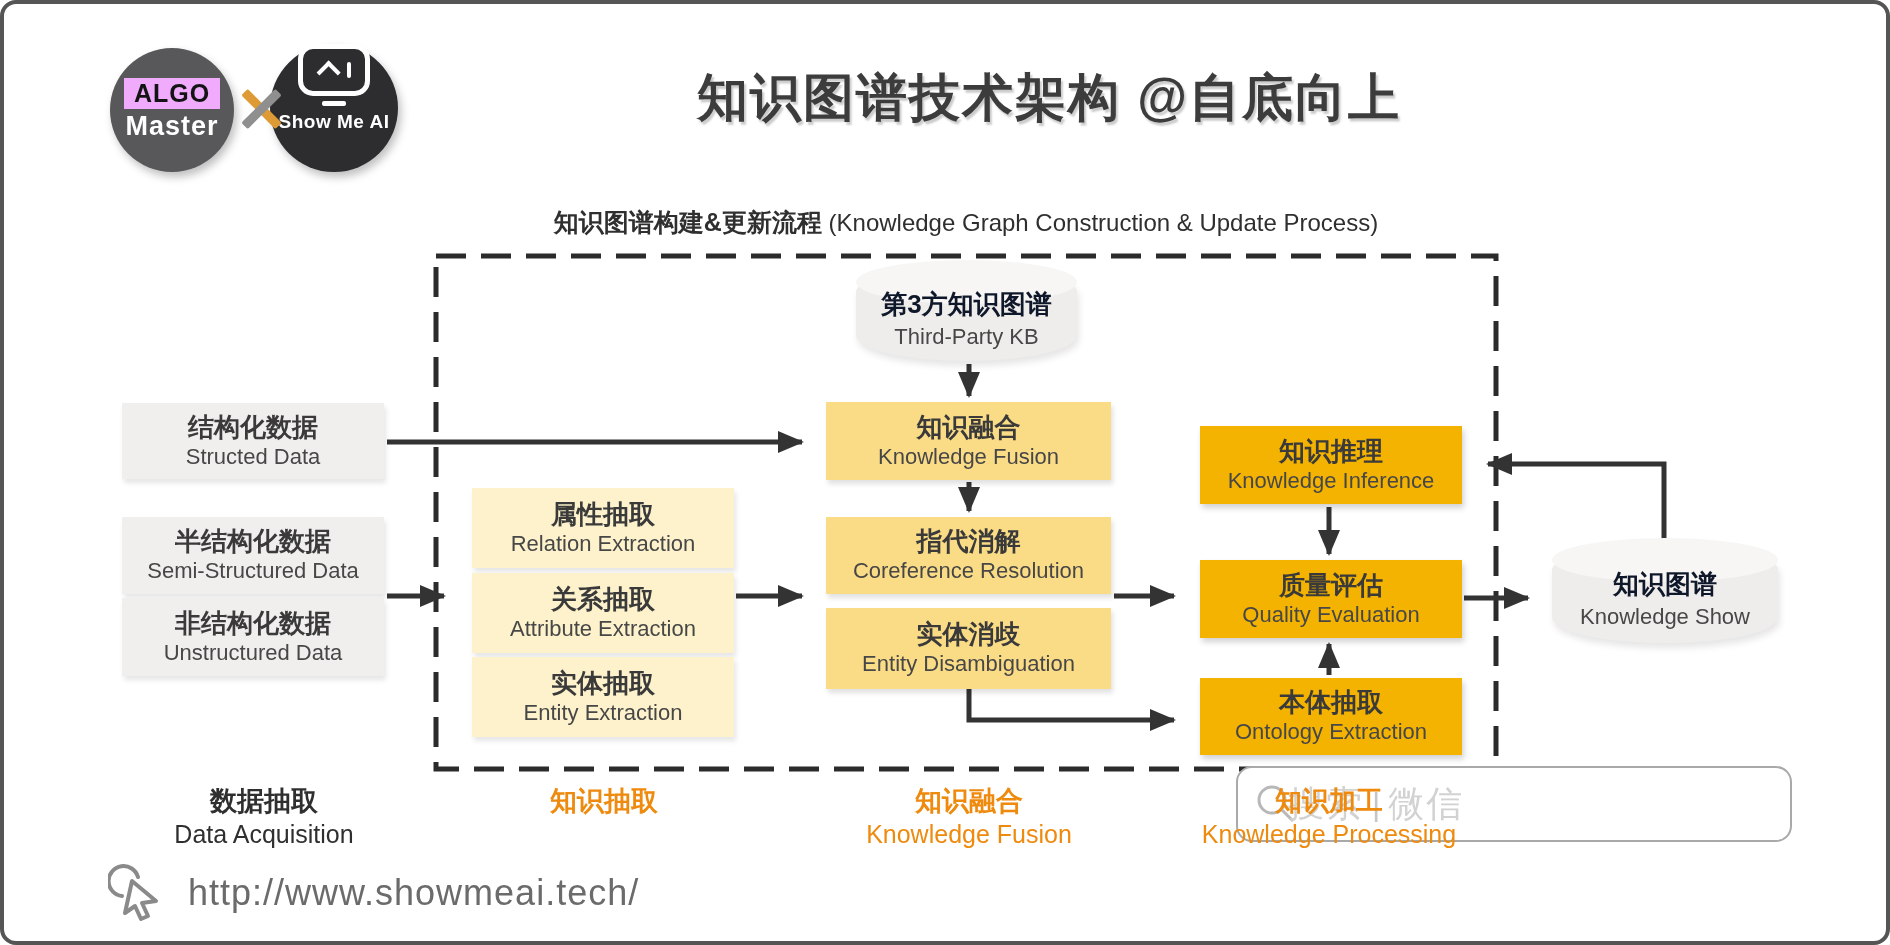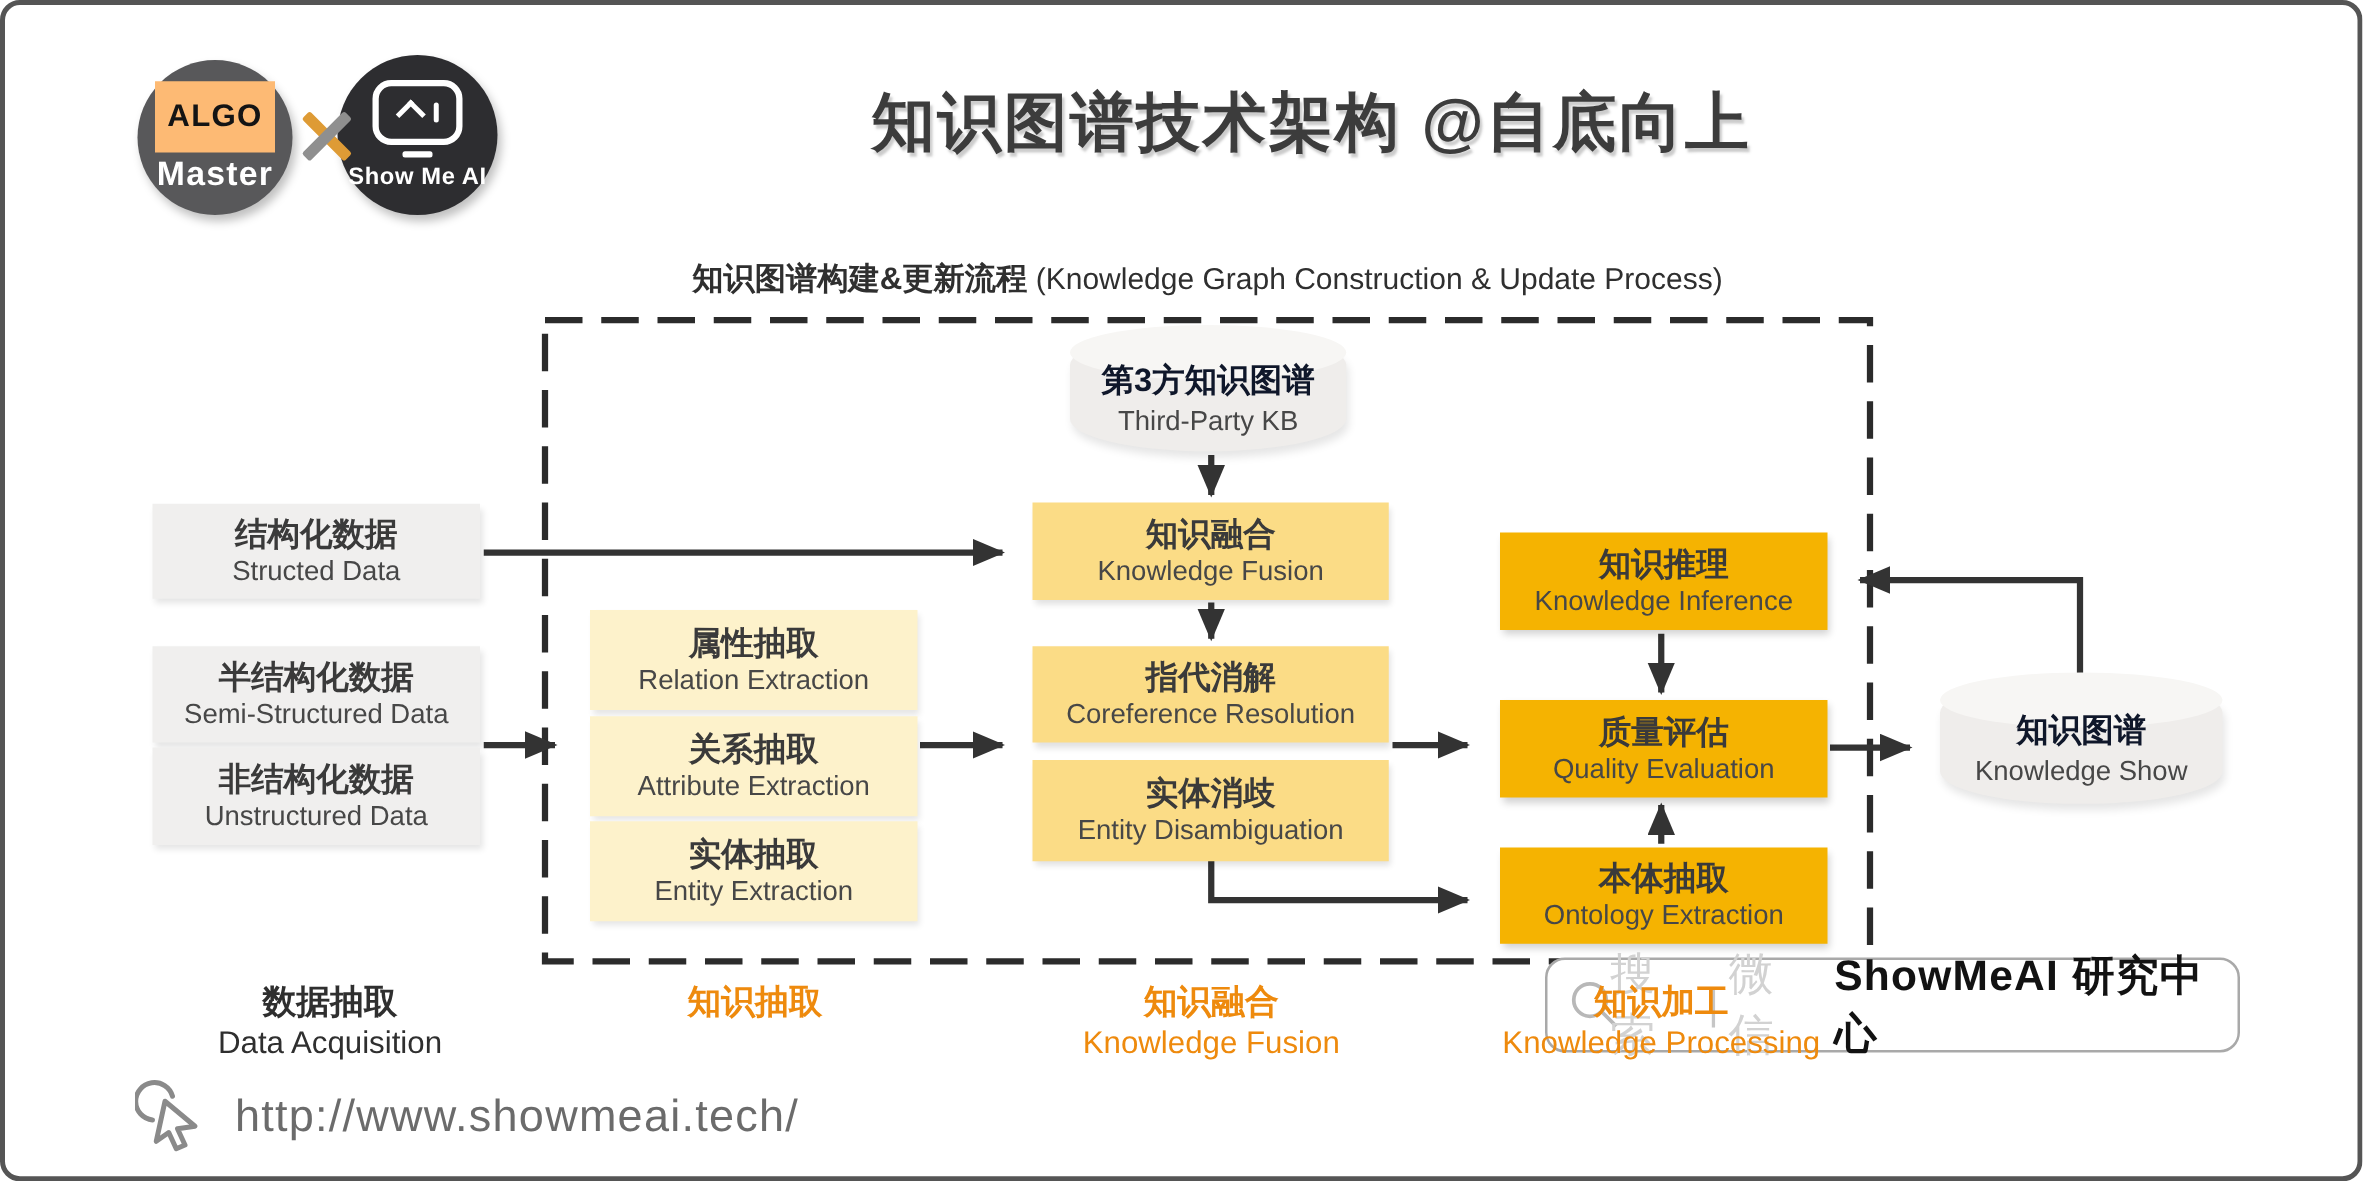--- a/index.html
+++ b/index.html
@@ -5,28 +5,28 @@
   html,body{margin:0;padding:0;background:#fff;}
   .canvas{
     position:relative;width:1890px;height:945px;box-sizing:border-box;
     background:#fff;border:4px solid #555;border-radius:16px;overflow:hidden;
     font-family:"Liberation Sans", sans-serif;color:#3a3a3a;
   }
   
   .logo-algo{position:absolute;left:106px;top:44px;width:124px;height:124px;border-radius:50%;
     background:#58585a;display:flex;flex-direction:column;align-items:center;justify-content:center;
     box-shadow:3px 5px 8px rgba(0,0,0,.25);z-index:5;}
-  .algo-chip{background:#fdba74;color:#141414;font-weight:bold;font-size:25px;padding:14px 10px;letter-spacing:1px;}
+  .algo-chip{background:#f0abfc;color:#141414;font-weight:bold;font-size:25px;padding:1px 10px;letter-spacing:1px;}
   .algo-sub{color:#fff;font-weight:bold;font-size:27px;margin-top:2px;letter-spacing:1px;}
   .logo-x{position:absolute;left:236px;top:84px;width:42px;height:42px;z-index:6;}
   .logo-x::before,.logo-x::after{content:"";position:absolute;left:17px;top:-3px;width:9px;height:48px;border-radius:2px;}
   .logo-x::before{background:#DE9B35;transform:rotate(-45deg);}
   .logo-x::after{background:#8f8f8f;transform:rotate(45deg);}
   .logo-sma{position:absolute;left:266px;top:40px;width:128px;height:128px;border-radius:50%;
-    background:#2d2d30;display:flex;flex-direction:column;align-items:center;justify-content:center;
+    background:#2d2d30;display:flex;flex-direction:column;align-items:center;justify-content:flex-start;
     box-shadow:3px 5px 8px rgba(0,0,0,.25);z-index:5;}
   .robot{width:62px;height:42px;border:5px solid #fff;border-radius:15px;display:flex;align-items:center;justify-content:center;gap:12px;}
   .robot .eye-l{width:13px;height:13px;border-top:4px solid #fff;border-right:4px solid #fff;transform:rotate(-45deg) translateY(3px);}
   .robot .eye-r{width:4px;height:16px;background:#fff;border-radius:2px;}
   .robot-mouth{width:24px;height:5px;background:#fff;border-radius:2px;margin-top:5px;}
   .sma-text{color:#fff;font-weight:bold;font-size:19px;margin-top:5px;letter-spacing:.5px;}
   .title{position:absolute;left:430px;top:60px;width:1230px;text-align:center;
     font-size:51px;font-weight:800;color:#3c3c3c;letter-spacing:2px;
     text-shadow:2px 3px 2px rgba(140,140,140,.45);z-index:5;}
   
@@ -176,21 +176,20 @@
   </div>
 
   <div class="watermark">
     <svg class="wm-mag" width="44" height="44" viewBox="0 0 44 44">
       <circle cx="18" cy="18" r="13" fill="none" stroke="#b8b8b8" stroke-width="3"></circle>
       <line x1="28" y1="28" x2="39" y2="39" stroke="#b8b8b8" stroke-width="3"></line>
     </svg>
     <span class="wm-light">搜索</span>
     <span class="wm-div">|</span>
     <span class="wm-light">微信</span>
-    <span class="wm-brand">ShowMeAI 研究中心</span>
   </div>
 
   <div class="stage dark" style="left:80px;">
     <div class="cn">数据抽取</div>
     <div class="en">Data Acquisition</div>
   </div>
   <div class="stage orangetxt" style="left:420px;">
     <div class="cn">知识抽取</div>
   </div>
   <div class="stage orangetxt" style="left:785px;">

